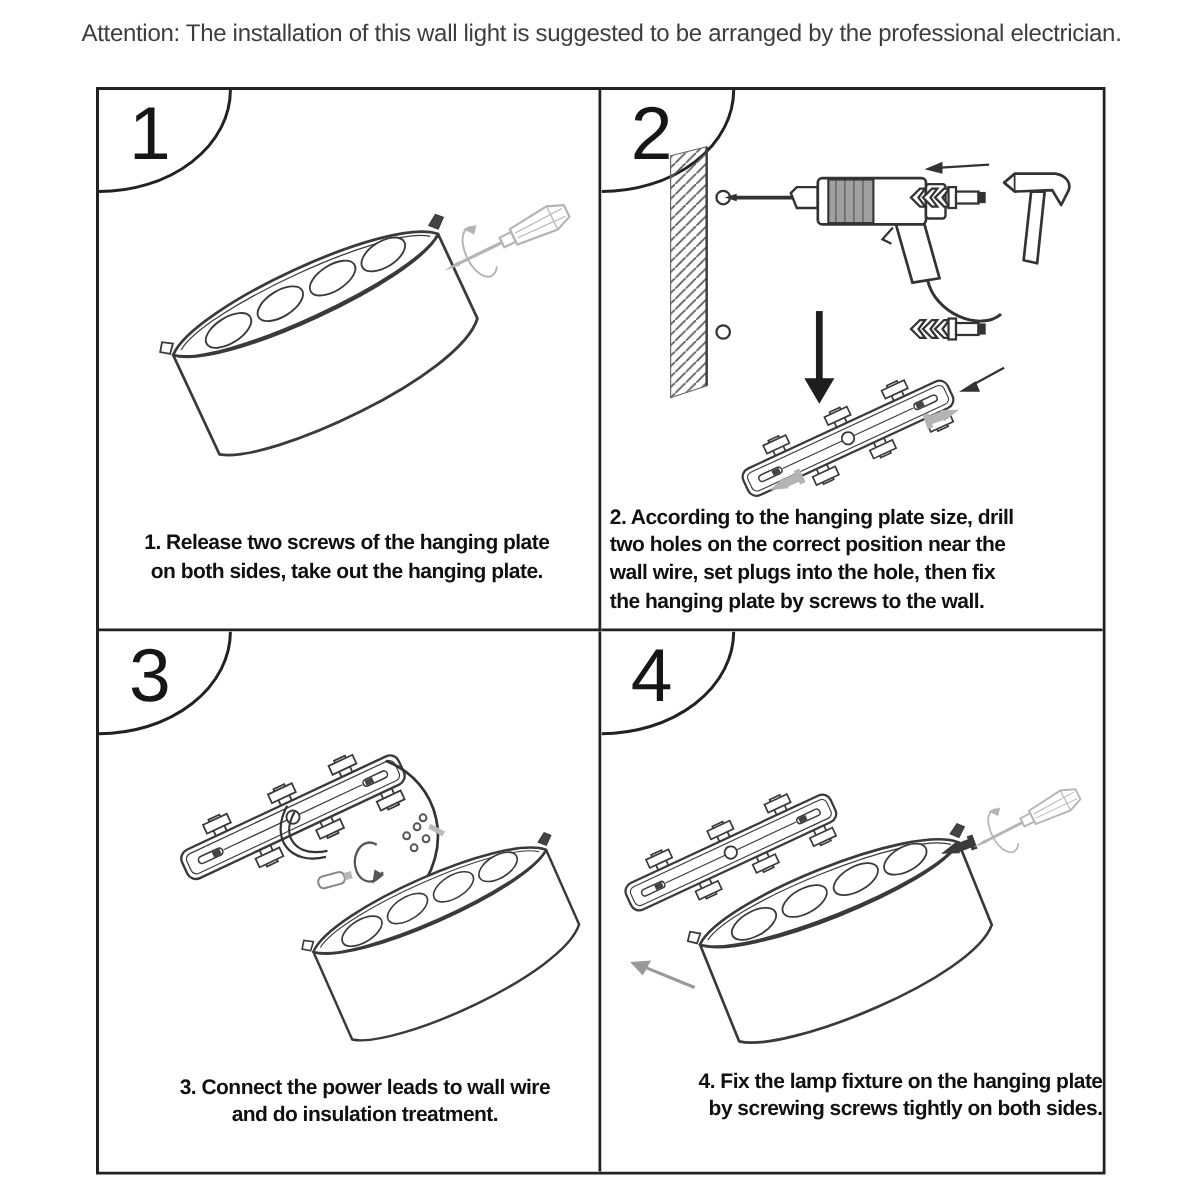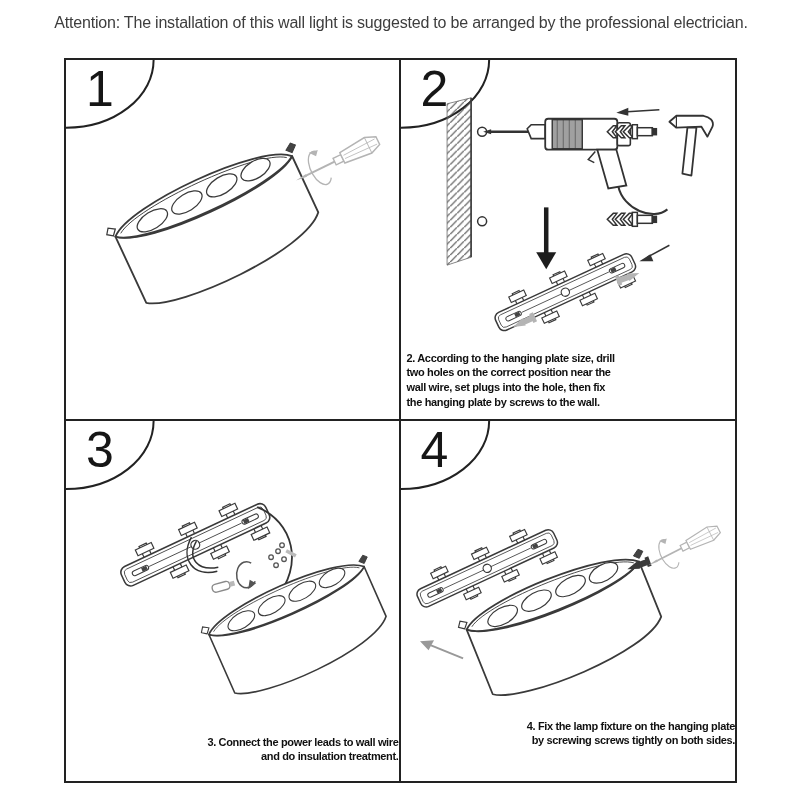--- a/index.html
+++ b/index.html
@@ -19,26 +19,26 @@
   .panel{position:relative;background:#fff}
   .panel.p1{border-right:2px solid #222;border-bottom:2px solid #222}
   .panel.p2{border-bottom:2px solid #222}
   .panel.p3{border-right:2px solid #222}
   .art{position:absolute;inset:0;width:100%;height:100%;display:block}
   .num{
     position:absolute;top:2px;left:20px;font-size:50px;font-weight:400;
     color:#161616;line-height:1.1;
   }
   .caption{
-    position:absolute;font-weight:bold;font-size:11px;line-height:1.34;
+    position:absolute;font-weight:bold;font-size:14px;line-height:1.34;
     color:#101010;white-space:pre-line;letter-spacing:-0.35px;margin-top:32px;
   }
   .p1 .caption{left:0;right:2px;bottom:29px;text-align:center}
   .p2 .caption{left:6px;right:0;bottom:9px;text-align:left}
-  .p3 .caption{left:22px;right:0;bottom:17px;text-align:right}
+  .p3 .caption{left:22px;right:0;bottom:29px;text-align:center}
   .p4 .caption{left:0;right:0;bottom:33px;text-align:right}
   .defs{position:absolute;width:0;height:0}
 </style>
 </head>
 <body>
 
 <svg class="defs" aria-hidden="true">
   <defs>
     <pattern id="hatch" patternUnits="userSpaceOnUse" width="7" height="7">
       <path d="M-1,8 L8,-1" stroke="#5a5a5a" stroke-width="1.2" fill="none"></path>
@@ -116,20 +116,22 @@
 
 <div class="sheet">
 
   <div class="panel p1">
     <svg class="art" viewBox="0 0 334 360" preserveAspectRatio="none">
       <path d="M88,0 A88,68 0 0 1 0,68" fill="none" stroke="#222" stroke-width="2"></path>
       <use href="#sym-lamp" transform="translate(49,176) rotate(-25) scale(0.78)"></use>
       <use href="#sym-driver" transform="translate(231,121) rotate(-26) scale(0.72)"></use>
     </svg>
     <div class="num">1</div>
+    <div class="caption">1. Release two screws of the hanging plate
+on both sides, take out the hanging plate.</div>
   </div>
 
   <div class="panel p2">
     <svg class="art" viewBox="0 0 334 360" preserveAspectRatio="none">
       <path d="M88,0 A88,68 0 0 1 0,68" fill="none" stroke="#222" stroke-width="2"></path>
       <g>
         <path d="M46,44 L70,38 L70,198 L46,206 Z" fill="url(#hatch)" stroke="#6a6a6a" stroke-width="0.8"></path>
         <path d="M70,38 L70,198" stroke="#3a3a3a" stroke-width="1.6"></path>
       </g>
       <circle cx="81" cy="72" r="4.5" fill="#fff" stroke="#333" stroke-width="1.5"></circle>

